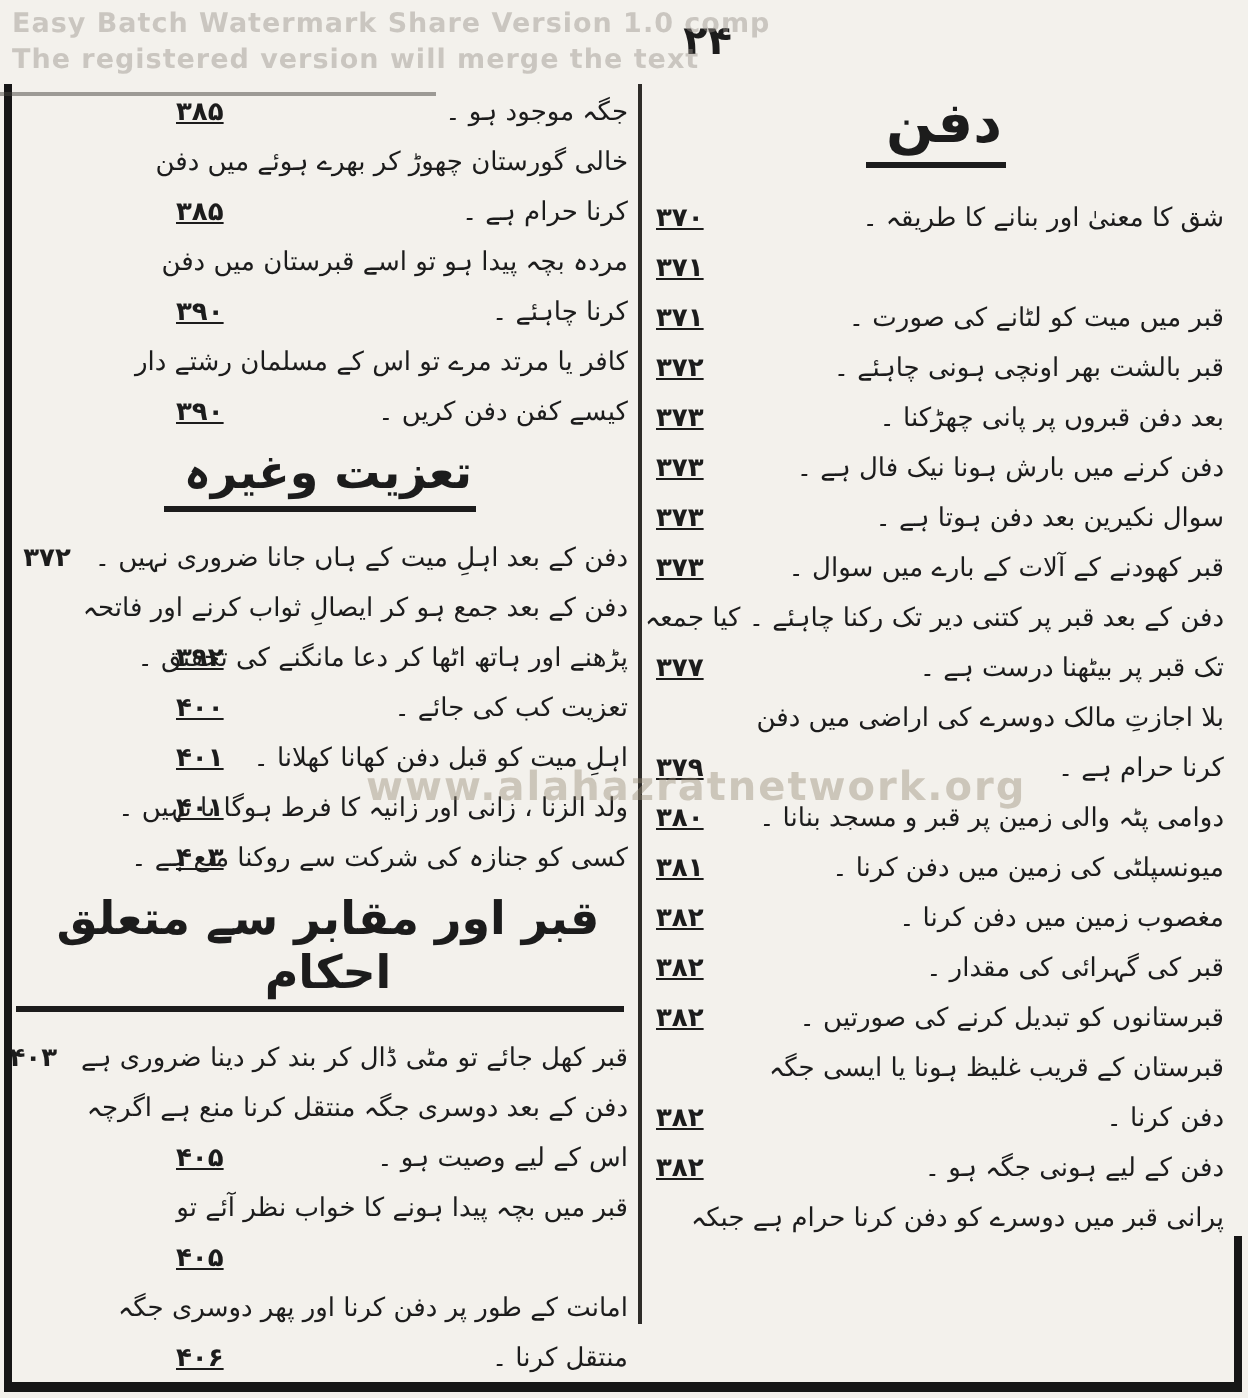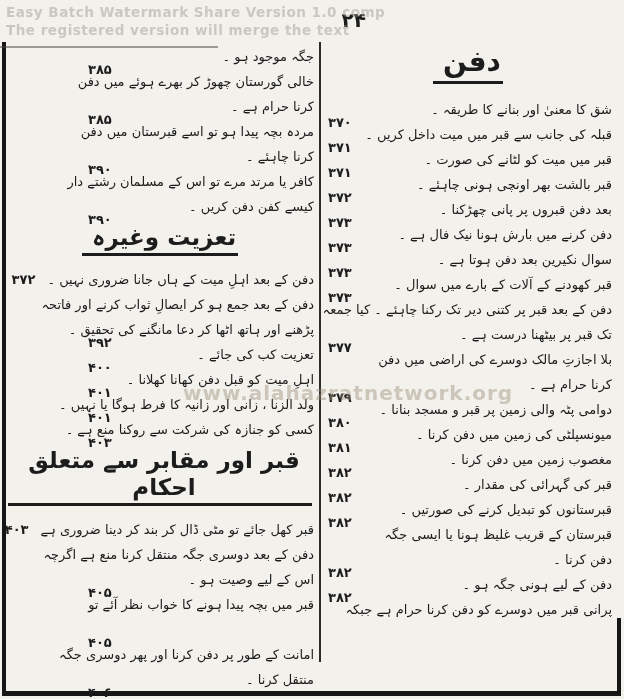--- a/index.html
+++ b/index.html
@@ -26,21 +26,21 @@
   
   #wm-site{position:absolute;left:183px;top:381px;font-size:20px;font-weight:bold;letter-spacing:1px;color:rgba(150,139,116,.42);z-index:6;white-space:nowrap;}
   
   .col{position:absolute;top:44px;}
   #col-left{left:8px;width:310px;}
   #col-right{left:324px;width:292px;}
   .row{position:relative;height:25px;line-height:25px;direction:rtl;text-align:right;font-size:13px;white-space:nowrap;}
   #col-left .row{padding-left:70px;padding-right:4px;}
   #col-right .row{padding-left:46px;padding-right:4px;}
   .num{font-size:13px;font-weight:bold;}
-  .num.margin{position:absolute;top:13px;}
+  .num.margin{position:absolute;top:0;text-decoration:underline;}
   #col-left .num.margin{left:80px;}
   #col-right .num.margin{left:4px;}
   .num.inline{margin-right:12px;}
   .heading{direction:rtl;text-align:center;padding:5px 6px 11px 0;}
   .heading .ht{display:inline-block;font-weight:bold;font-size:23px;line-height:1.15;
     border-bottom:3px solid #1c1c1c;padding:0 2px 3px 10px;}
   .heading.big{padding:2px 4px 13px 0;}
   .heading.big .ht{font-size:28px;}
 </style>
 </head>
@@ -54,21 +54,21 @@
 
 <div id="page-num">۲۴</div>
 
 <div class="wm-tool" id="wm1">Easy Batch Watermark Share Version 1.0 comp</div>
 <div class="wm-tool" id="wm2">The registered version will merge the text</div>
 <div id="wm-site">www.alahazratnetwork.org</div>
 
 <div class="col" id="col-right">
     <div class="heading big"><span class="ht">دفن</span></div>
     <div class="row"><span>شق کا معنیٰ اور بنانے کا طریقہ ۔</span><span class="num margin">۳۷۰</span></div>
-    <div class="row"><span>قبلہ کی جانب سے قبر میں میت داخل کریں ۔</span><span class="num margin">۳۷۱</span></div>
+    <div class="row"><span class="num margin">۳۷۱</span></div>
     <div class="row"><span>قبر میں میت کو لٹانے کی صورت ۔</span><span class="num margin">۳۷۱</span></div>
     <div class="row"><span>قبر بالشت بھر اونچی ہونی چاہئے ۔</span><span class="num margin">۳۷۲</span></div>
     <div class="row"><span>بعد دفن قبروں پر پانی چھڑکنا ۔</span><span class="num margin">۳۷۳</span></div>
     <div class="row"><span>دفن کرنے میں بارش ہونا نیک فال ہے ۔</span><span class="num margin">۳۷۳</span></div>
     <div class="row"><span>سوال نکیرین بعد دفن ہوتا ہے ۔</span><span class="num margin">۳۷۳</span></div>
     <div class="row"><span>قبر کھودنے کے آلات کے بارے میں سوال ۔</span><span class="num margin">۳۷۳</span></div>
     <div class="row"><span>دفن کے بعد قبر پر کتنی دیر تک رکنا چاہئے ۔ کیا جمعہ</span></div>
     <div class="row"><span>تک قبر پر بیٹھنا درست ہے ۔</span><span class="num margin">۳۷۷</span></div>
     <div class="row"><span>بلا اجازتِ مالک دوسرے کی اراضی میں دفن</span></div>
     <div class="row"><span>کرنا حرام ہے ۔</span><span class="num margin">۳۷۹</span></div>

